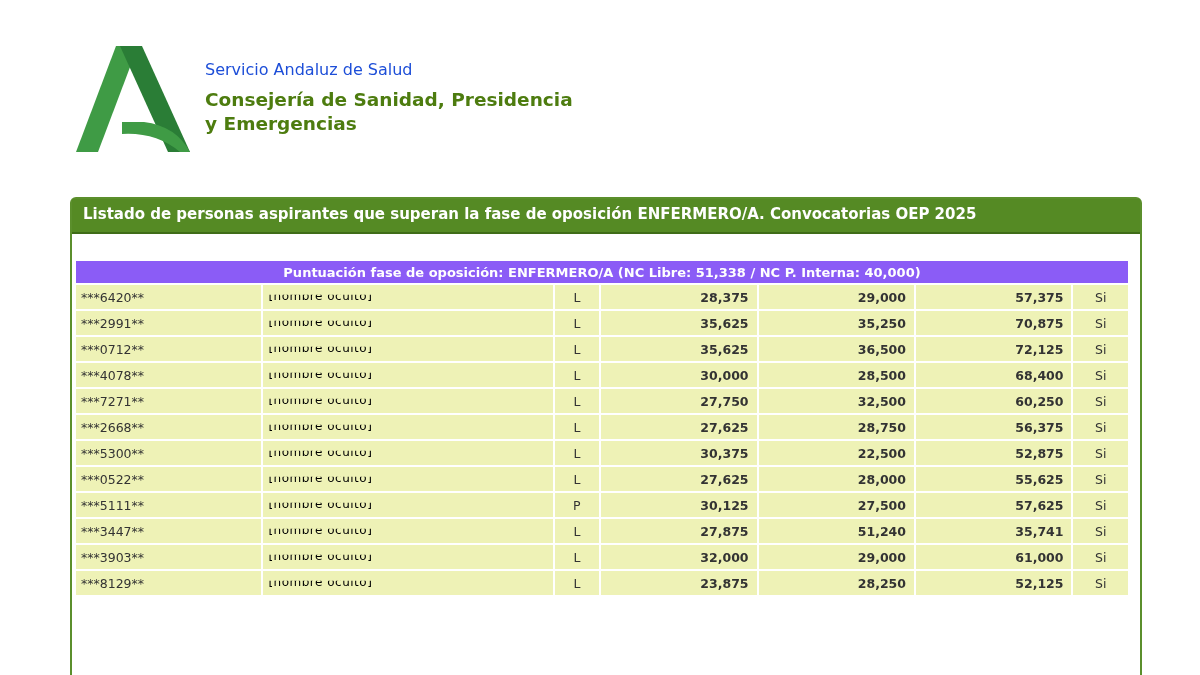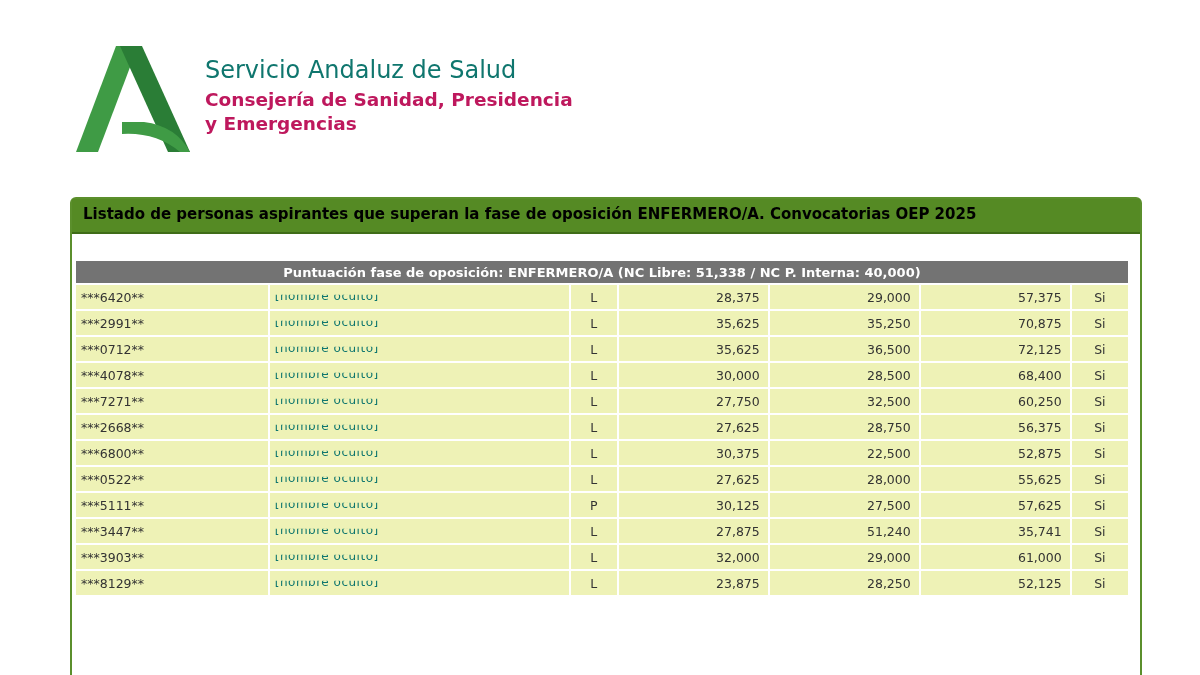--- a/index.html
+++ b/index.html
@@ -1,31 +1,31 @@
 <!DOCTYPE html>
 <html><head>
 <meta charset="utf-8">
 <style>
   html,body{margin:0;padding:0;background:#fff;}
   body{width:1200px;height:675px;overflow:hidden;position:relative;font-family:"DejaVu Sans",sans-serif;}
   .logo{position:absolute;left:76px;top:46px;width:114px;height:106px;}
   .brand{position:absolute;left:205px;top:58px;}
-  .brand .l1{color:#0f766e;font-size:24px;line-height:24px;}
-  .brand .l2,.brand .l3{color:#be185d;font-size:18.5px;font-weight:bold;line-height:24px;}
+  .brand .l1{color:#1d4ed8;font-size:16px;line-height:24px;}
+  .brand .l2,.brand .l3{color:#4d7c0f;font-size:18.5px;font-weight:bold;line-height:24px;}
   .brand .l2{margin-top:6px;}
   .panel{position:absolute;left:70px;top:197px;width:1068px;height:490px;border:2px solid #5b8f2c;border-radius:6px 6px 0 0;background:#fff;}
-  .panel-title{background:#558a24;color:#000000;font-weight:bold;font-size:15px;height:33px;line-height:31px;padding-left:11px;border-bottom:2px solid #3f6c18;}
+  .panel-title{background:#558a24;color:#ffffff;font-weight:bold;font-size:15px;height:33px;line-height:31px;padding-left:11px;border-bottom:2px solid #3f6c18;}
   .inner{position:absolute;left:2px;right:0;top:60px;}
   table{border-collapse:separate;border-spacing:2px;width:1056px;font-size:12.5px;}
-  th{background:#737373;color:#fff;font-weight:bold;height:22px;padding:0 6px;}
+  th{background:#8b5cf6;color:#fff;font-weight:bold;height:22px;padding:0 6px;}
   th.cap{font-size:13px;height:22px;}
   td{background:#eef2b6;color:#333;height:24px;padding:0 5px;white-space:nowrap;}
-  td.r{text-align:right;padding-right:8px;}
+  td.r{text-align:right;padding-right:8px;font-weight:bold;}
   td.c{text-align:center;}
-  .obscured{display:inline-block;color:#0f766e;font-size:12px;letter-spacing:0.5px;clip-path:inset(45% 0 0 0);transform:translateY(-2px);}
+  .obscured{display:inline-block;color:#000000;font-size:12px;letter-spacing:0.5px;clip-path:inset(45% 0 0 0);transform:translateY(-2px);}
 </style>
 </head>
 <body>
 
 <svg class="logo" viewBox="0 0 114 106">
   <polygon points="0,106 40,0 62,0 22,106" fill="#3f9b45"></polygon>
   <polygon points="44,0 66,0 114,106 92,106" fill="#2a7d36"></polygon>
   <path d="M46,76 L46,88 Q80,86 104,106 L114,106 Q100,80 68,76 Z" fill="#3f9b45"></path>
 </svg>
 
@@ -93,21 +93,21 @@
           <tr>
             <td>***2668**</td>
             <td><span class="obscured">[nombre oculto]</span></td>
             <td class="c">L</td>
             <td class="r">27,625</td>
             <td class="r">28,750</td>
             <td class="r">56,375</td>
             <td class="c">Si</td>
           </tr>
           <tr>
-            <td>***6800**</td>
+            <td>***5300**</td>
             <td><span class="obscured">[nombre oculto]</span></td>
             <td class="c">L</td>
             <td class="r">30,375</td>
             <td class="r">22,500</td>
             <td class="r">52,875</td>
             <td class="c">Si</td>
           </tr>
           <tr>
             <td>***0522**</td>
             <td><span class="obscured">[nombre oculto]</span></td>

